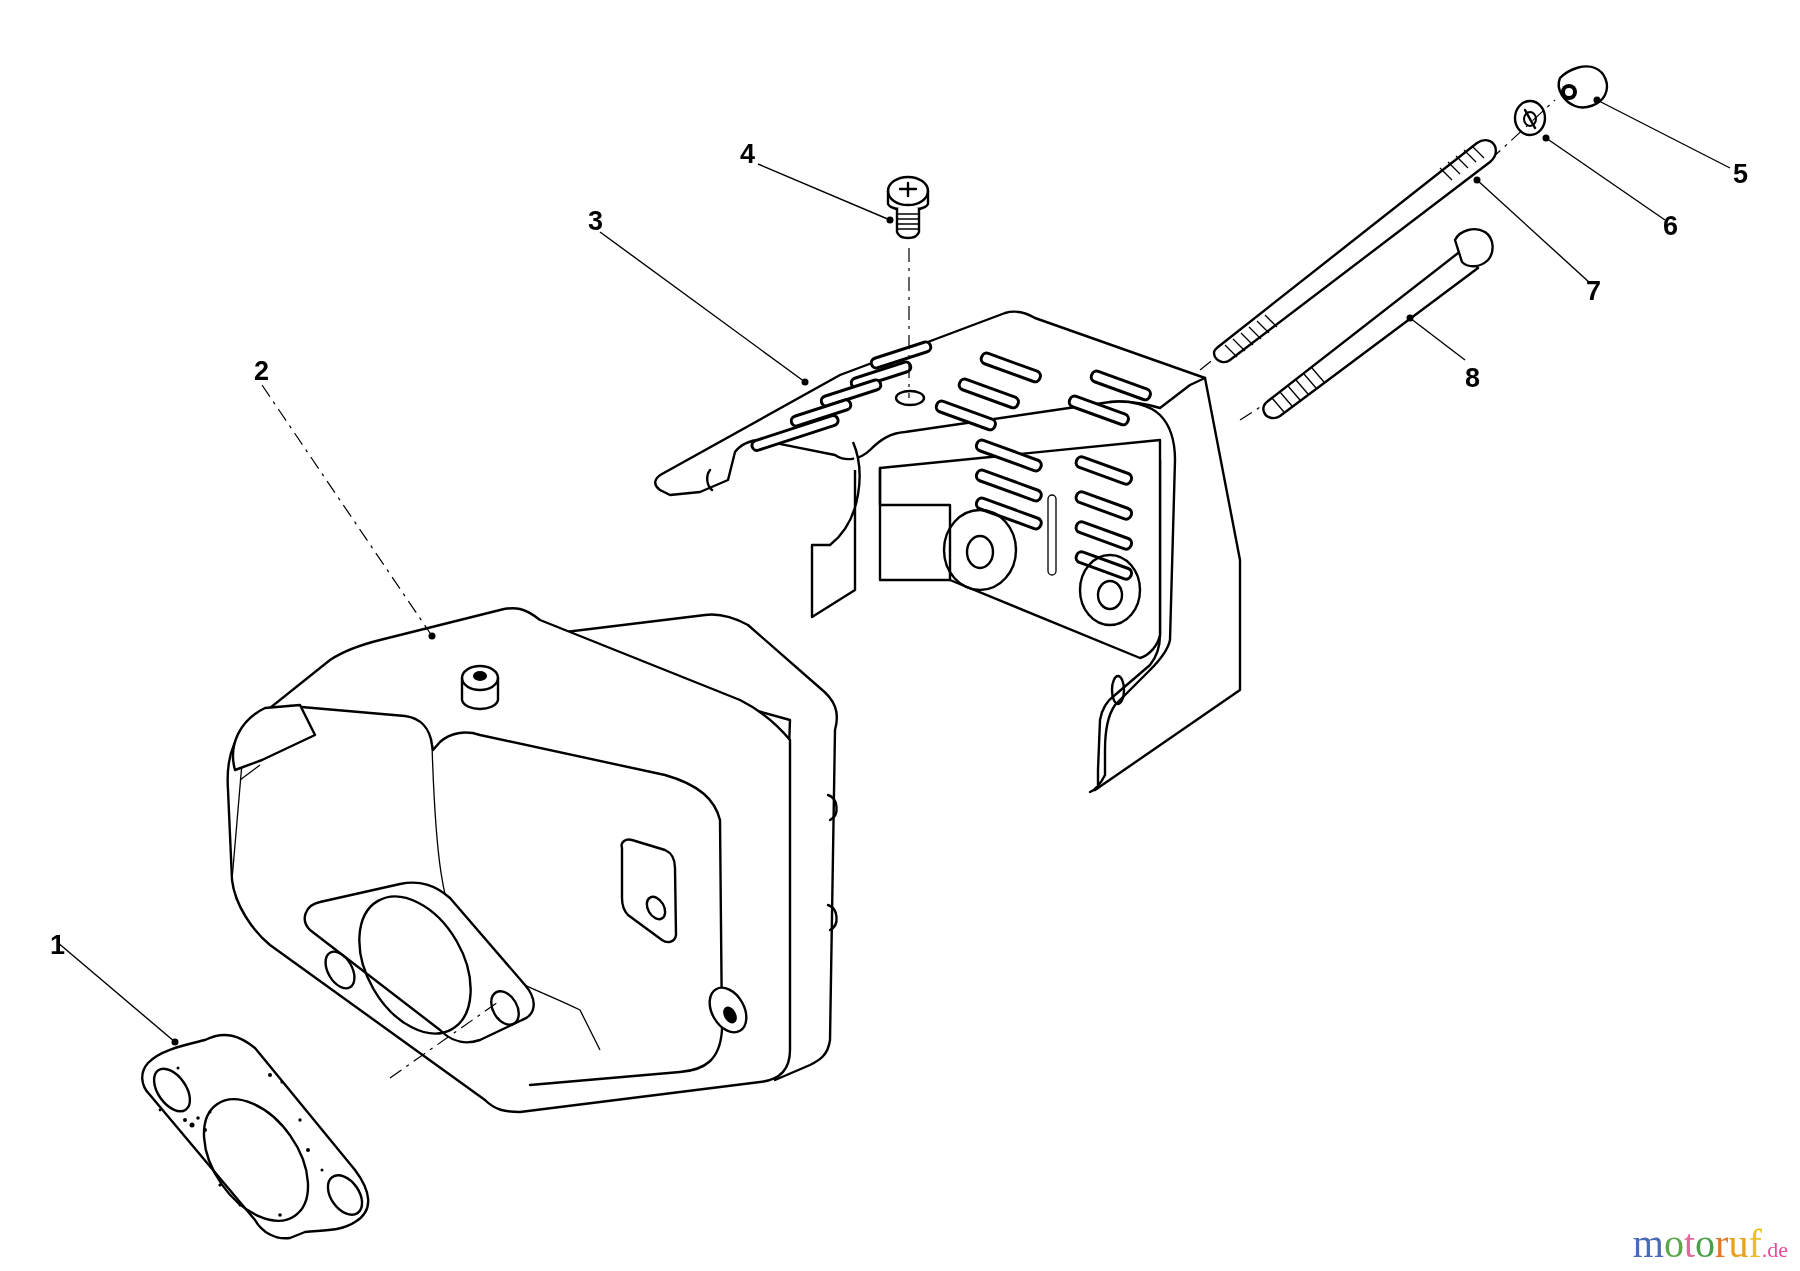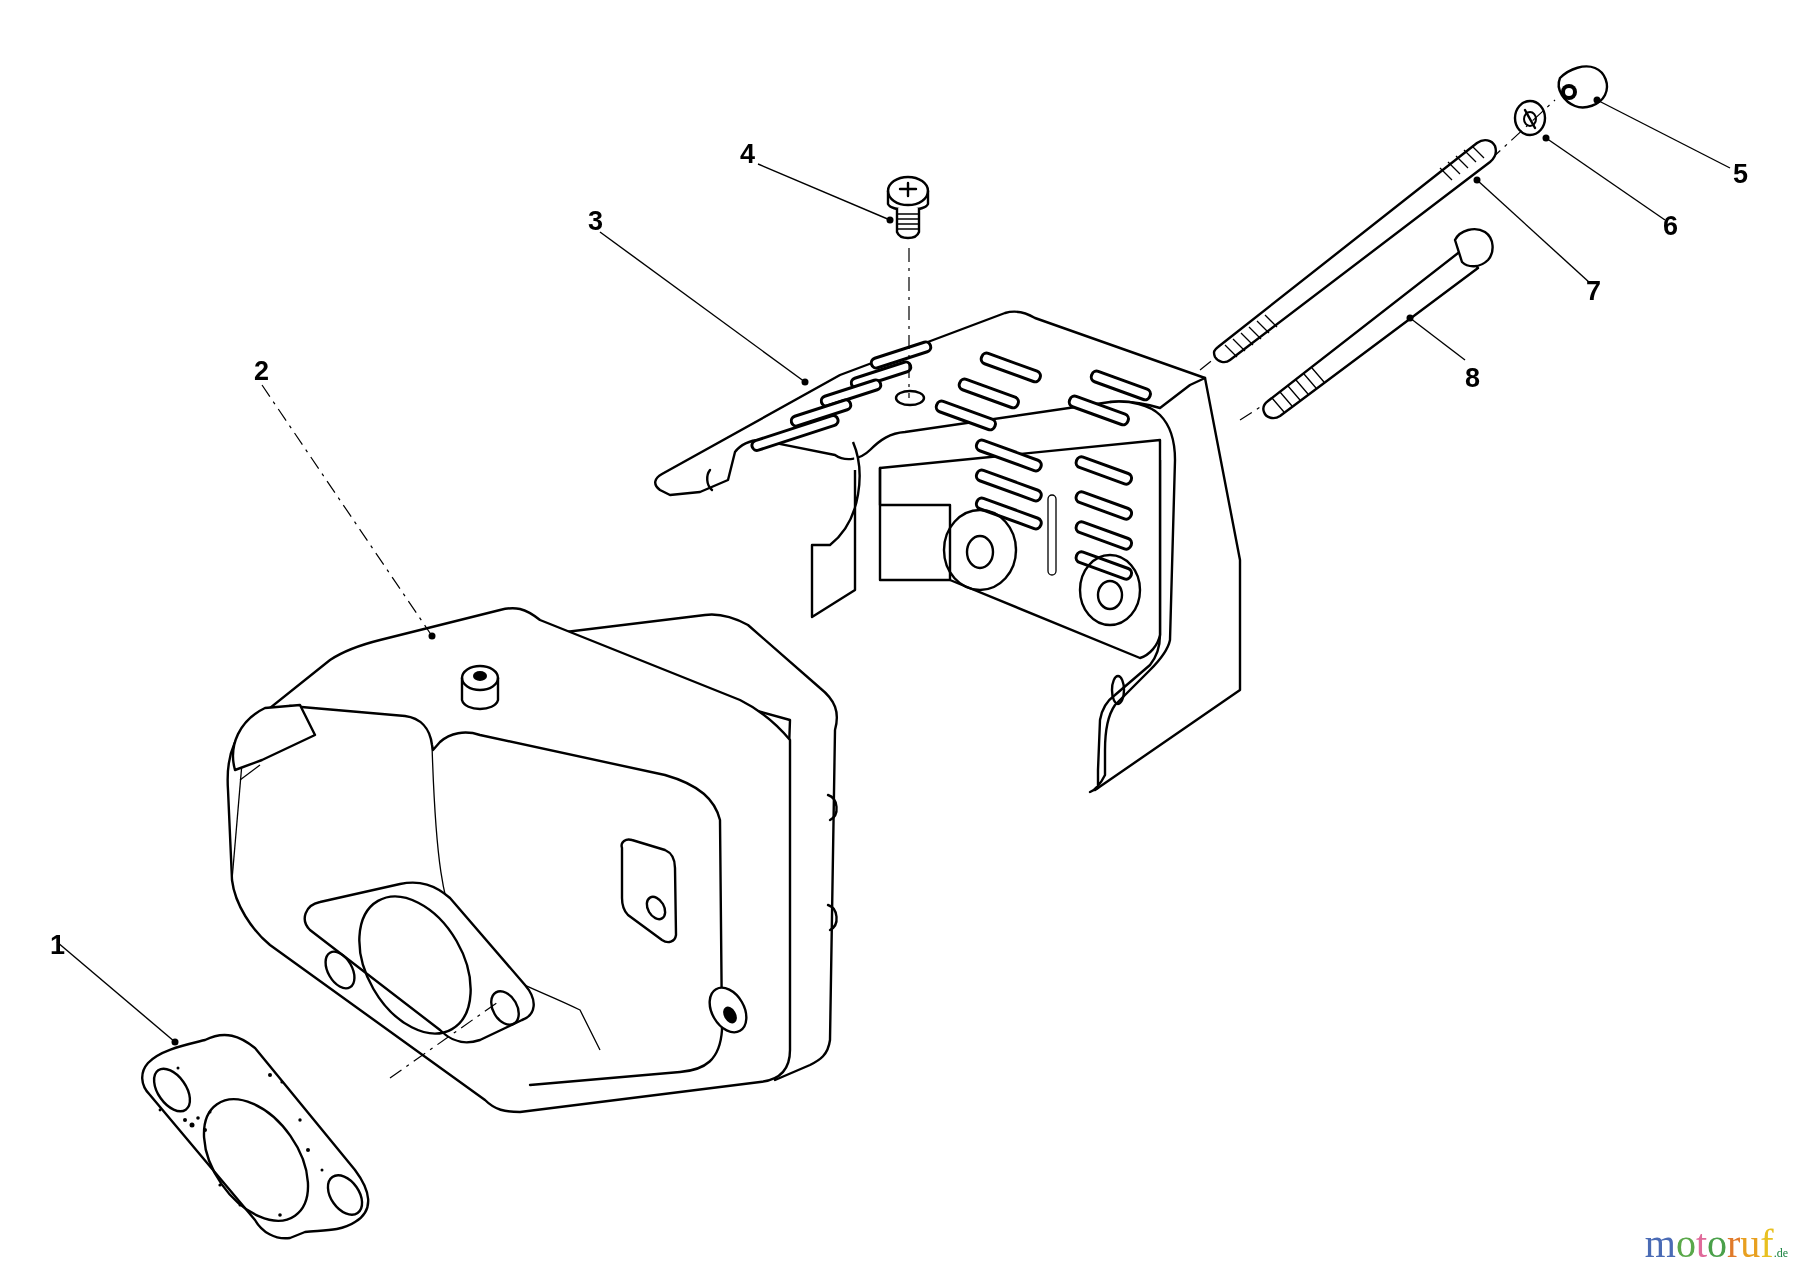--- a/index.html
+++ b/index.html
@@ -1,21 +1,21 @@
 <!DOCTYPE html>
 <html><head>
 <meta charset="utf-8">
 <style>
   html, body { margin: 0; padding: 0; background: #ffffff; }
   body { width: 1800px; height: 1271px; position: relative; overflow: hidden; font-family: "Liberation Sans", sans-serif; }
   #diagram { position: absolute; left: 0; top: 0; width: 1800px; height: 1271px; }
   .part-label { position: absolute; font-family: "Liberation Sans", sans-serif; font-weight: bold; font-size: 27px; color: #000; line-height: 1; }
   .watermark { position: absolute; right: 12px; bottom: 4px; font-family: "Liberation Serif", serif; font-size: 40px; letter-spacing: 0; }
   .watermark span { display: inline-block; }
-  .watermark .tld { font-size: 12px; color: #15803d; }
+  .watermark .tld { font-size: 22px; color: #ec4899; }
   svg .ln { fill: none; stroke: #000; stroke-width: 2.4; stroke-linejoin: round; stroke-linecap: round; }
   svg .thin { fill: none; stroke: #000; stroke-width: 1.3; }
   svg .lead { fill: none; stroke: #000; stroke-width: 1.4; }
   svg .dash { fill: none; stroke: #000; stroke-width: 1.2; stroke-dasharray: 14 6 3 6; }
   svg .slot { fill: #fff; stroke: #000; stroke-width: 3; }
   svg .fillw { fill: #fff; stroke: #000; stroke-width: 2.4; stroke-linejoin: round; }
 </style>
 </head>
 <body>
 

